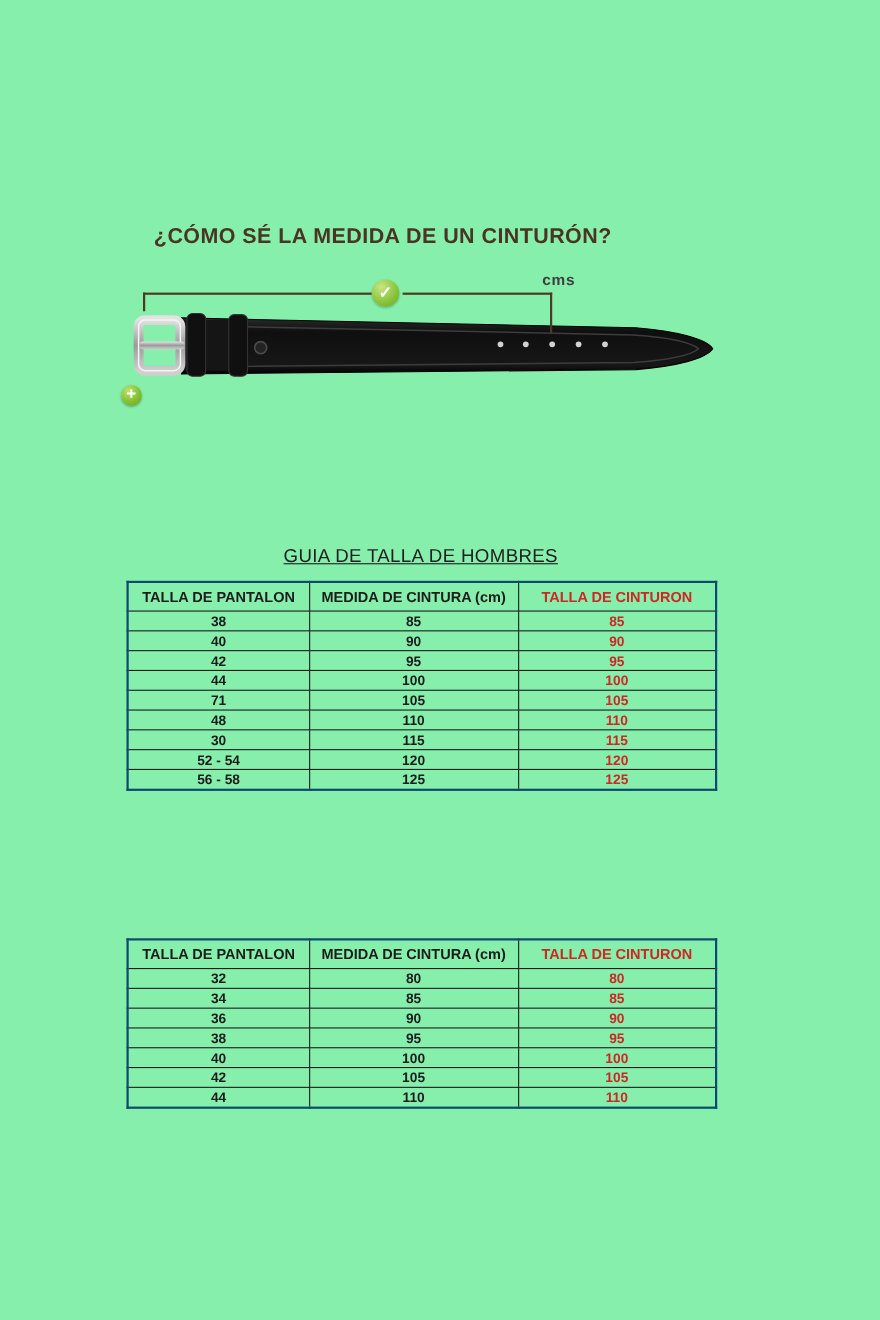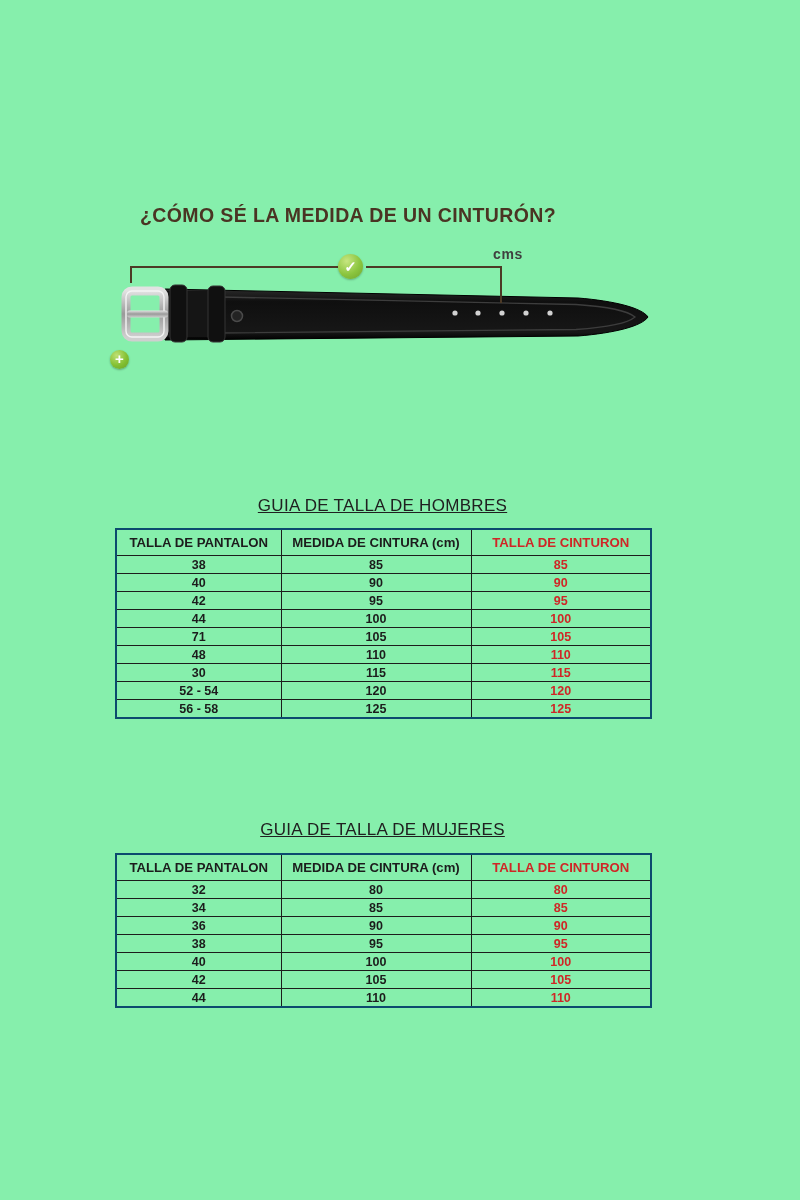--- a/index.html
+++ b/index.html
@@ -188,21 +188,20 @@
         <td class="red">120</td>
       </tr>
       <tr>
         <td>56 - 58</td>
         <td>125</td>
         <td class="red">125</td>
       </tr>
     </tbody>
   </table>
 
-  <h2 class="section-title women">GUIA DE TALLA DE MUJERES</h2>
 
   <table class="size-table women">
     <colgroup>
         <col style="width:165px">
         <col style="width:190px">
         <col style="width:180px">
       </colgroup>
     <thead>
       <tr>
         <th>TALLA DE PANTALON</th>

